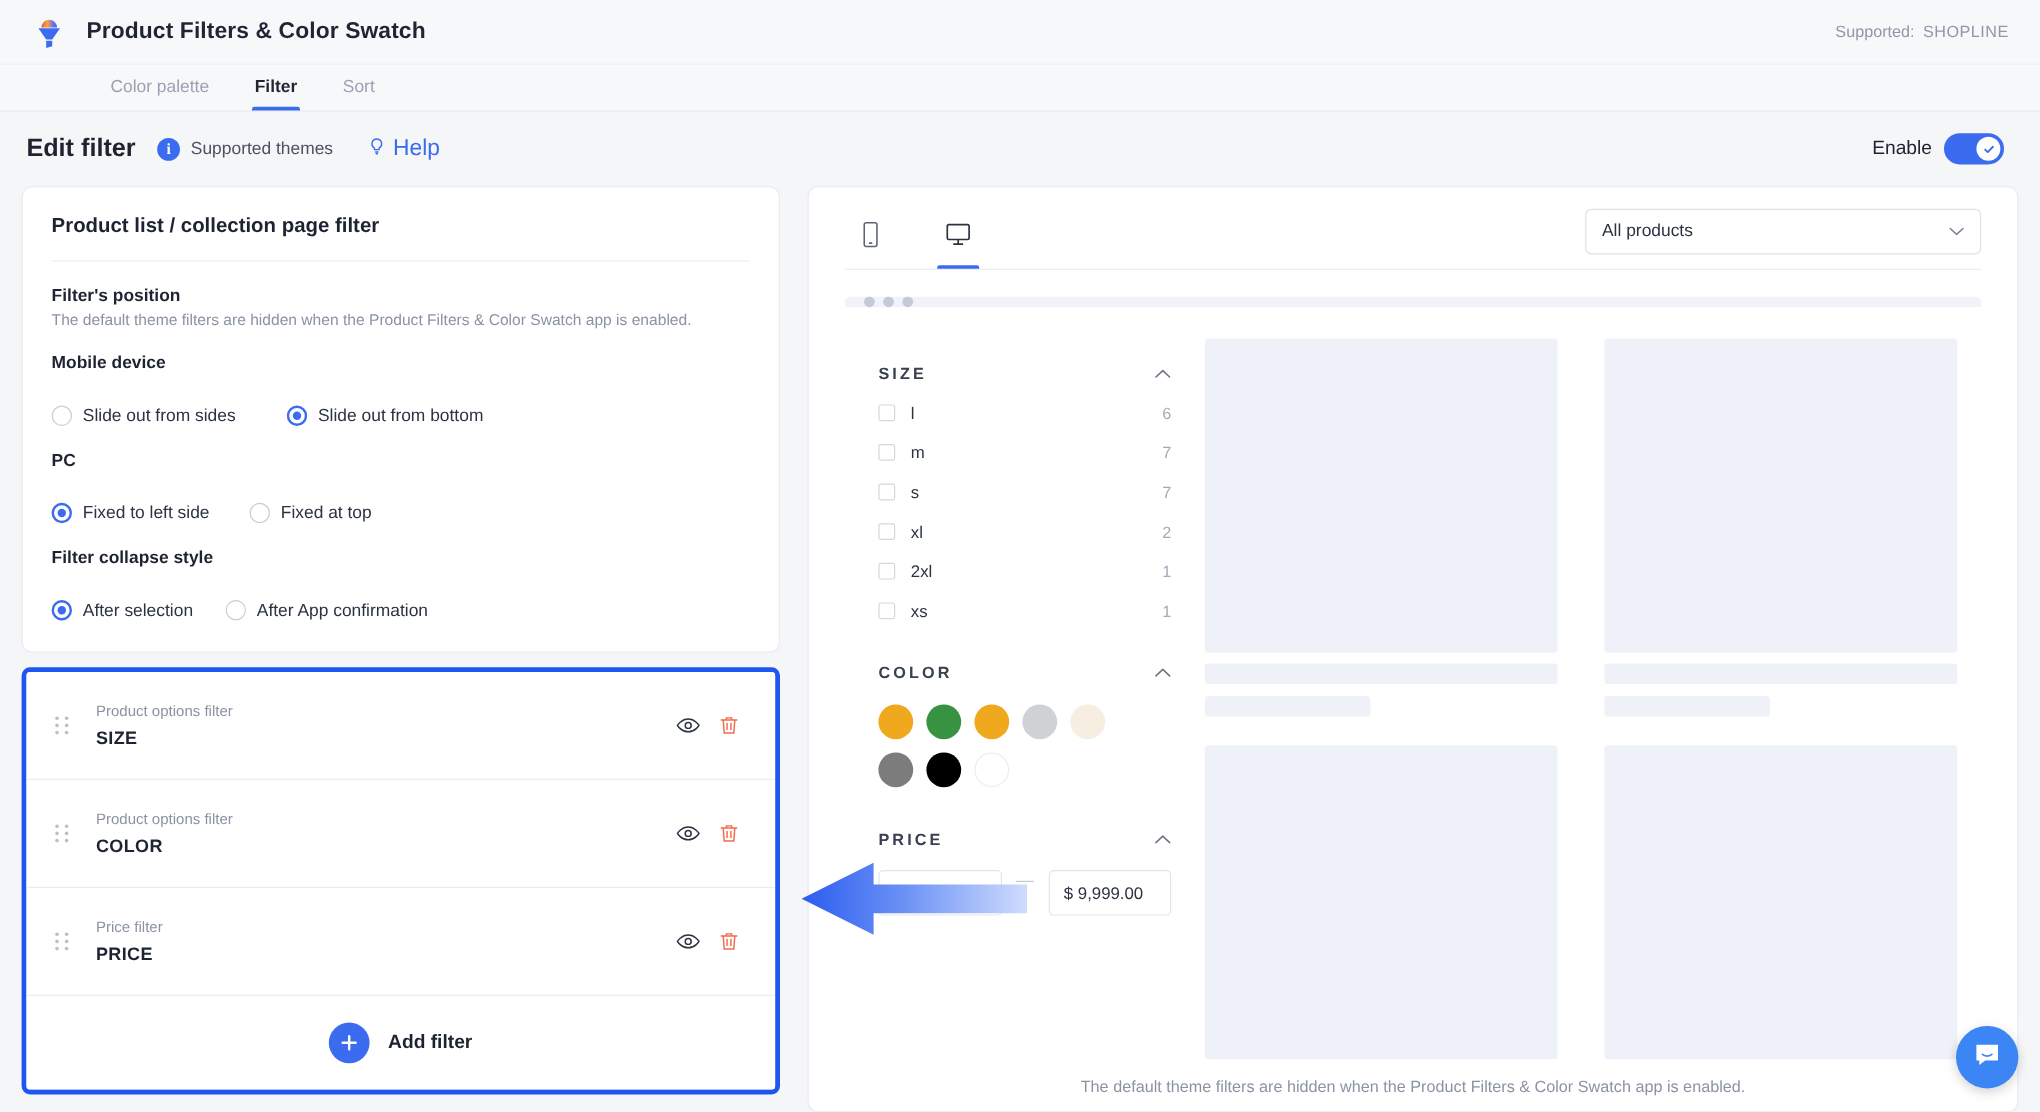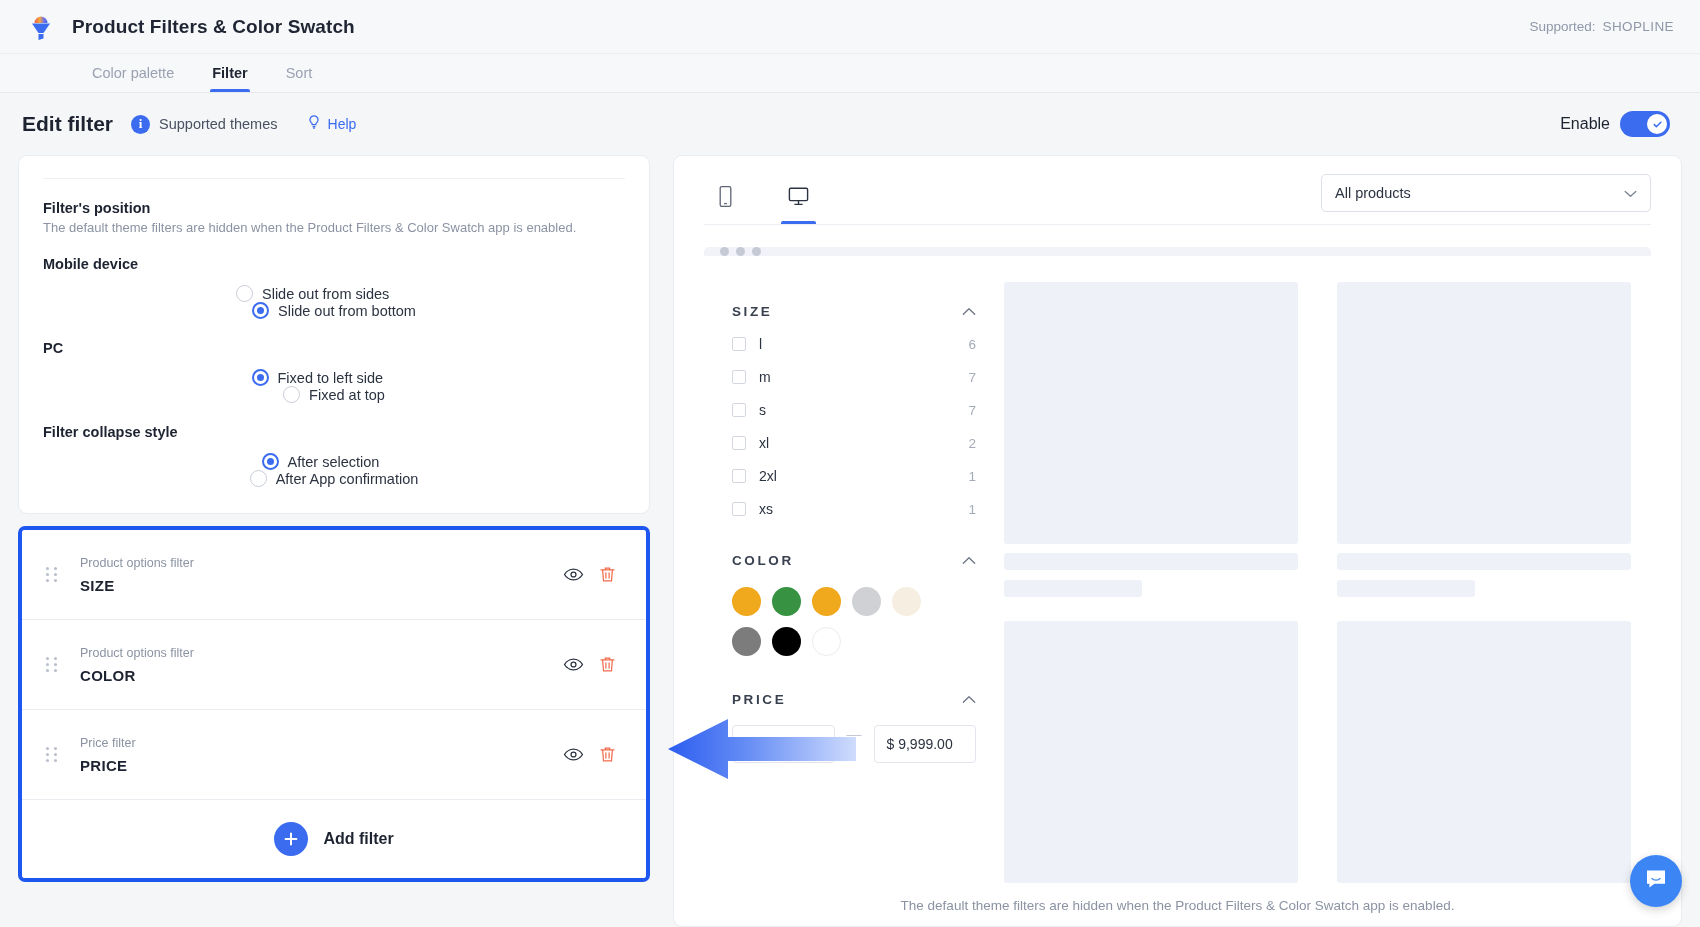--- a/index.html
+++ b/index.html
@@ -41,21 +41,21 @@
     height: 62px; display: flex; align-items: center; padding: 0 22px;
   }
   .edit-title { font-size: 21px; font-weight: bold; color: #1d2330; margin-right: 18px; }
   .info-dot {
     width: 19px; height: 19px; border-radius: 50%; background: #3b6cf0; color: #fff;
     font-size: 13px; font-weight: bold; display: flex; align-items: center;
     justify-content: center; font-family: "Liberation Serif", serif; margin-right: 9px;
   }
   .supported { font-size: 14.5px; color: #4a5160; margin-right: 28px; }
   .help-wrap { display: flex; align-items: center; gap: 6px; cursor: pointer; }
-  .help-link { font-size: 14px; color: #3b6cf0; }
+  .help-link { font-size: 19px; color: #3b6cf0; }
   .enable-wrap { margin-left: auto; display: flex; align-items: center; gap: 10px; padding-right: 8px; }
   .enable-label { font-size: 16px; color: #1d2330; }
   .toggle {
     width: 50px; height: 26px; border-radius: 13px; background: #3b6cf0;
     position: relative; cursor: pointer;
   }
   .toggle .knob {
     position: absolute; top: 3px; right: 3px; width: 20px; height: 20px;
     border-radius: 50%; background: #fff; display: flex; align-items: center; justify-content: center;
   }
@@ -69,21 +69,21 @@
     background: #fff; border-radius: 9px; border: 1px solid #e9ecf1;
   }
 
   
   .settings { padding: 22px 24px 26px 24px; }
   .settings h2 { font-size: 17px; color: #1d2330; font-weight: bold; padding-bottom: 19px; }
   .hr { height: 1px; background: #edeff3; margin: 0 0 21px 0; }
   .f-label { font-size: 14.5px; font-weight: bold; color: #1d2330; }
   .f-desc { font-size: 13px; color: #8b93a3; margin-top: 4px; }
   .group-title { font-size: 14.5px; font-weight: bold; color: #1d2330; margin-top: 21px; }
-  .radio-row { display: flex; align-items: center; margin-top: 13px; flex-direction: column; }
+  .radio-row { display: flex; align-items: center; margin-top: 27px; }
   .radio-item { display: flex; align-items: center; gap: 9px; cursor: pointer; }
   .radio {
     width: 17px; height: 17px; border-radius: 50%; border: 1.6px solid #c8cdd7;
     background: #fff; flex: none; position: relative;
   }
   .radio.sel { border-color: #3b6cf0; border-width: 2px; }
   .radio.sel::after {
     content: ""; position: absolute; inset: 0; margin: auto;
     width: 7px; height: 7px; border-radius: 50%; background: #3b6cf0;
   }
@@ -235,20 +235,21 @@
         </div>
       </div>
     </div>
   </div>
 
   <div class="main">
 
     <div class="col-left">
 
       <div class="card settings">
+        <h2>Product list / collection page filter</h2>
         <div class="hr"></div>
         <div class="f-label">Filter's position</div>
         <div class="f-desc">The default theme filters are hidden when the Product Filters &amp; Color Swatch app is enabled.</div>
 
         <div class="group-title">Mobile device</div>
         <div class="radio-row">
           <div class="radio-item" style="width:196px">
             <span class="radio"></span>
             <span class="radio-text">Slide out from sides</span>
           </div>

